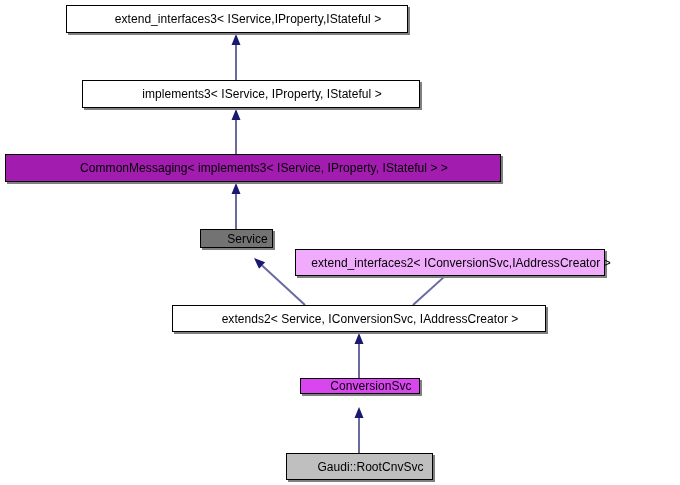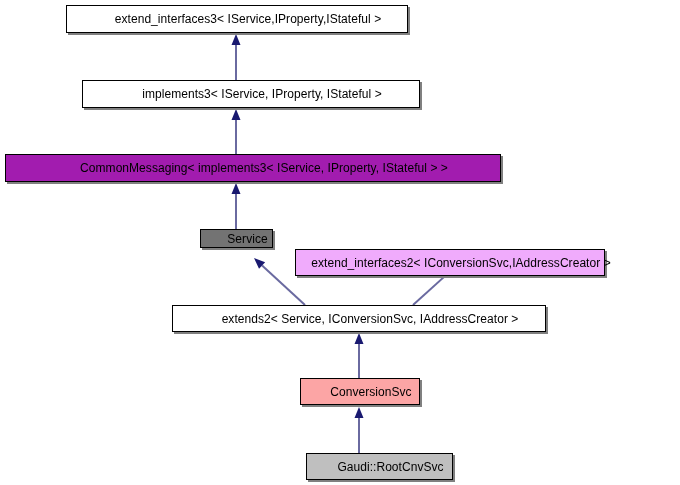--- a/index.html
+++ b/index.html
@@ -99,21 +99,21 @@
       </div>
       <div class="node" style="left: 200px; top: 229px; width: 73px; height: 19px; border-color: rgb(0, 0, 0); color: rgb(0, 0, 0); box-shadow: rgb(128, 128, 128) 2px 2px 0px 0px; background: #737373;">
         <span class="node-label">Service</span>
       </div>
       <div class="node" style="left: 295px; top: 229px; width: 310px; height: 27px; border-color: rgb(0, 0, 0); color: rgb(0, 0, 0); box-shadow: rgb(128, 128, 128) 2px 2px 0px 0px; background: #f0abfc; margin-top: 20px;">
         <span class="node-label">extend_interfaces2&lt; IConversionSvc,IAddressCreator &gt;</span>
       </div>
       <div class="node" style="left: 172px; top: 305px; width: 374px; height: 27px; border-color: rgb(0, 0, 0); color: rgb(0, 0, 0); box-shadow: rgb(128, 128, 128) 2px 2px 0px 0px; background: rgb(255, 255, 255); align-items: center;">
         <span class="node-label">extends2&lt; Service, IConversionSvc, IAddressCreator &gt;</span>
       </div>
-      <div class="node" style="left: 300px; top: 378px; width: 120px; height: 27px; border-color: rgb(0, 0, 0); color: rgb(0, 0, 0); box-shadow: rgb(128, 128, 128) 2px 2px 0px 0px; background: #fca5a5;">
+      <div class="node" style="left: 300px; top: 378px; width: 120px; height: 16px; border-color: rgb(0, 0, 0); color: rgb(0, 0, 0); box-shadow: rgb(128, 128, 128) 2px 2px 0px 0px; background: #d946ef;">
         <span class="node-label">ConversionSvc</span>
       </div>
-      <div class="node highlight" style="left: 286px; top: 453px; width: 147px; height: 27px; border-color: rgb(0, 0, 0); color: rgb(0, 0, 0); box-shadow: rgb(128, 128, 128) 2px 2px 0px 0px; background: rgb(191, 191, 191); margin-left: 20px;">
+      <div class="node highlight" style="left: 286px; top: 453px; width: 147px; height: 27px; border-color: rgb(0, 0, 0); color: rgb(0, 0, 0); box-shadow: rgb(128, 128, 128) 2px 2px 0px 0px; background: rgb(191, 191, 191);">
         <span class="node-label">Gaudi::RootCnvSvc</span>
       </div>
     </div>
 
 </div>
 
 </body></html>

